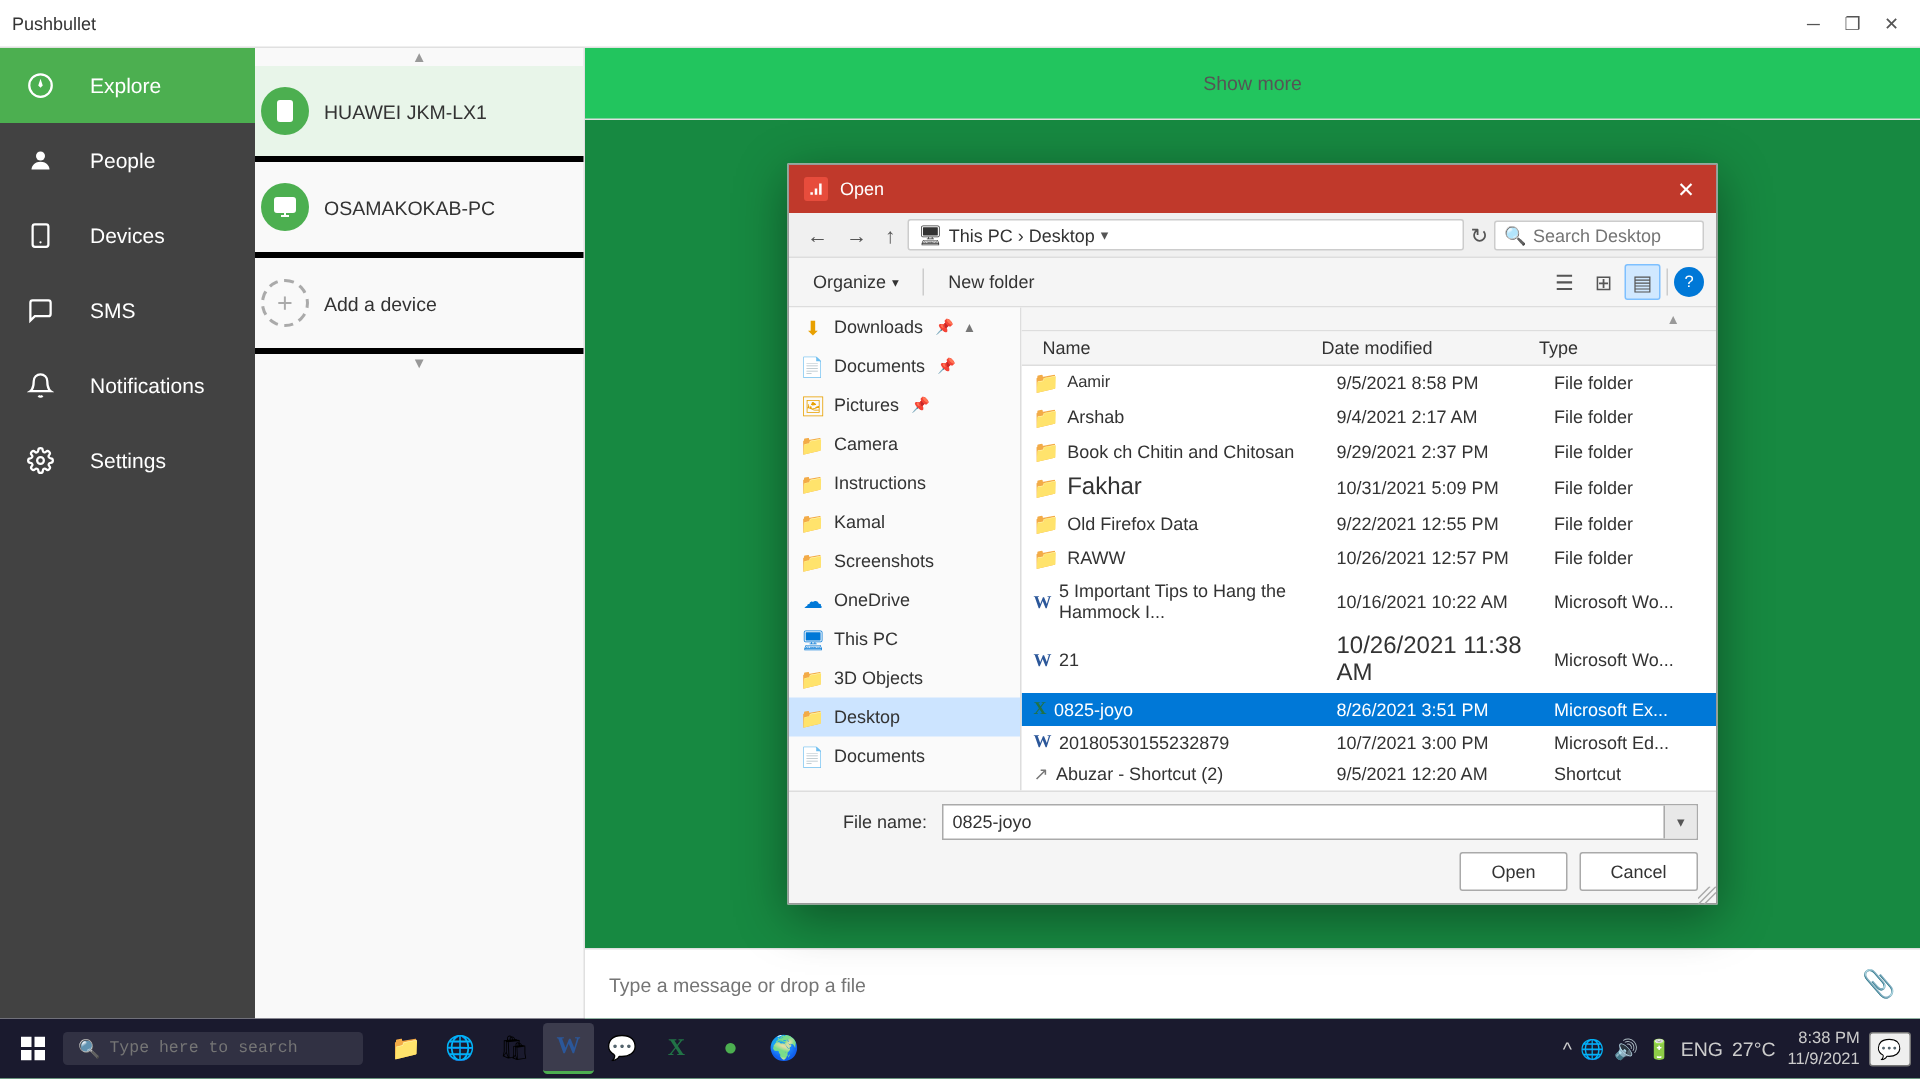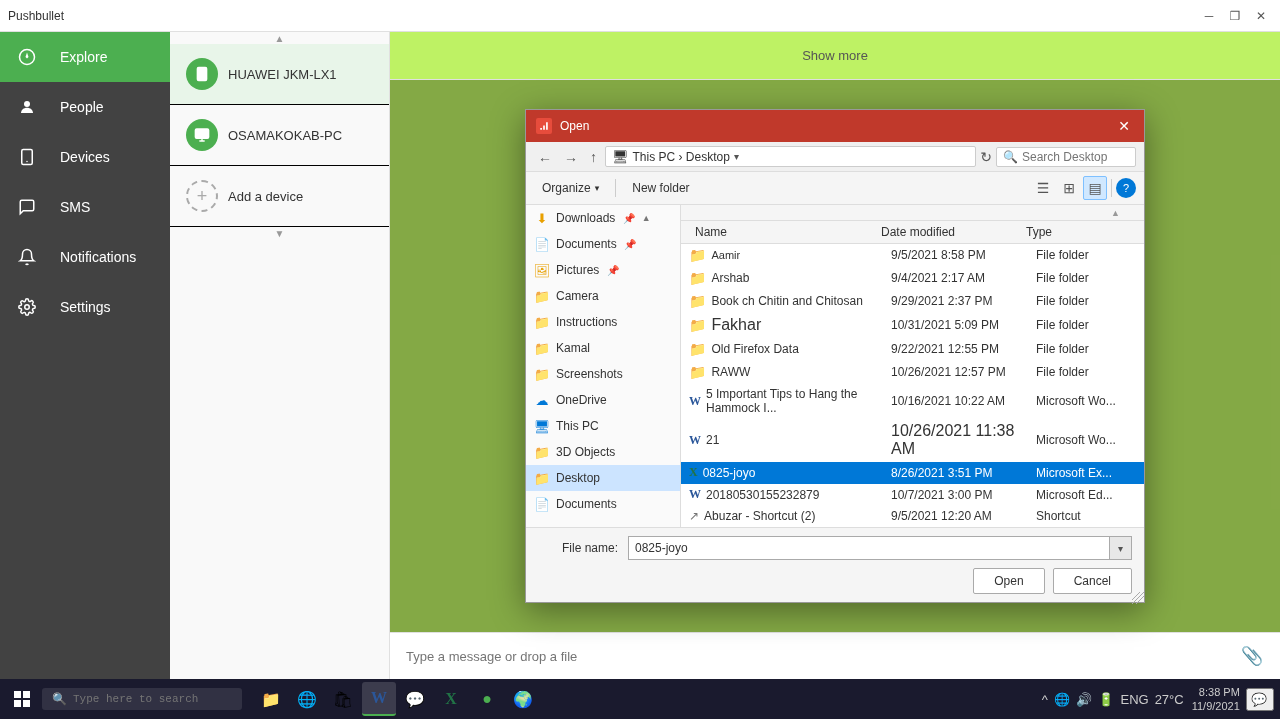--- a/index.html
+++ b/index.html
@@ -49,40 +49,40 @@
       background: #f9f9f9;
       border-right: 1px solid #e0e0e0;
       display: flex;
       flex-direction: column;
       flex-shrink: 0;
     }
     .device-item {
       display: flex;
       align-items: center;
       gap: 10px;
-      padding: 14px 16px;
+      padding: 14px 4px;
       cursor: pointer;
-      border-bottom: 1px solid #000000;
+      border-bottom: 4px solid #000000;
       font-size: 13px;
       color: #333;
     }
     .device-item.active { background: #e8f5e9; }
     .device-icon { width: 32px; height: 32px; border-radius: 50%; background: #4caf50; display: flex; align-items: center; justify-content: center; flex-shrink: 0; }
     .device-icon.pc { background: #4caf50; }
     .device-icon.phone { background: #4caf50; }
     .device-icon.add { background: transparent; border: 2px dashed #aaa; }
     .device-icon svg { fill: white; }
     .scroll-arrow { width: 20px; height: 12px; display: flex; align-items: center; justify-content: center; cursor: pointer; color: #999; font-size: 10px; align-self: center; }
 
     
     .main-content {
       flex: 1;
       display: flex;
       flex-direction: column;
-      background: #bef264;
+      background: #22c55e;
       position: relative;
       justify-content: flex-end;
     }
     .main-header {
       padding: 12px 20px;
       border-bottom: 1px solid #e0e0e0;
       display: flex;
       justify-content: center;
       align-items: center;
     }

